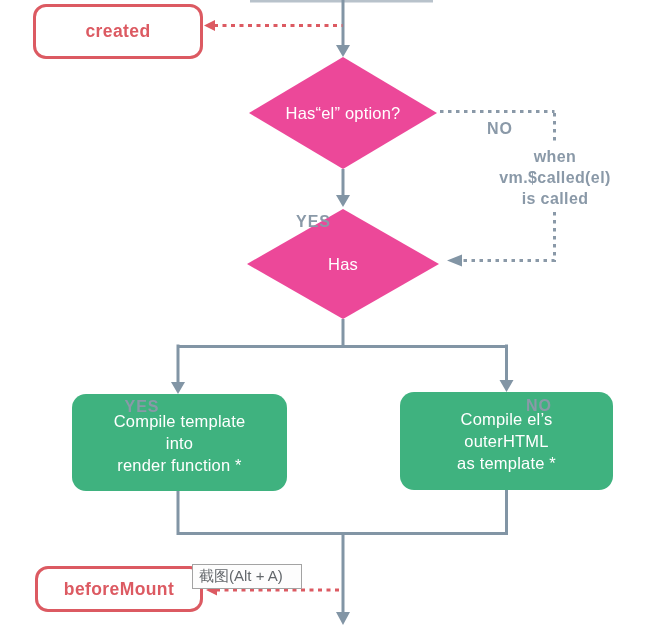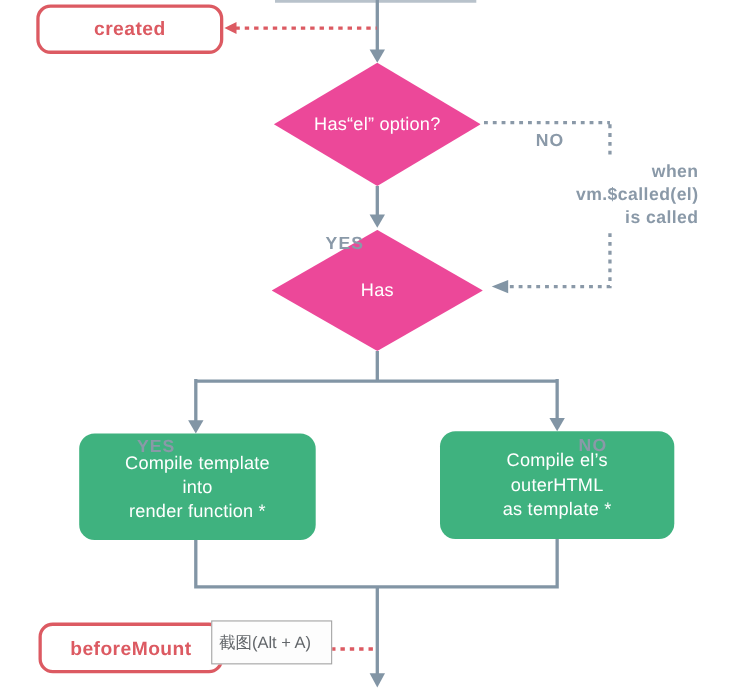--- a/index.html
+++ b/index.html
@@ -7,21 +7,21 @@
     position:relative;width:671px;height:628px;background:#ffffff;overflow:hidden;
     font-family:"Liberation Sans","DejaVu Sans",sans-serif;
   }
   .connectors{position:absolute;left:0;top:0;z-index:1;}
   .badge{
     position:absolute;z-index:2;box-sizing:border-box;
     border:3px solid #dc5a62;border-radius:13px;background:#ffffff;
     display:flex;align-items:center;justify-content:center;
     color:#dc5a62;font-weight:700;font-size:17.5px;letter-spacing:.4px;
   }
-  .badge-created{left:33px;top:4px;width:170px;height:45px;}
+  .badge-created{left:33px;top:4px;width:170px;height:55px;}
   .badge-beforemount{left:35px;top:566px;width:168px;height:46px;}
   .diamond{
     position:absolute;z-index:2;background:#ec4899;
     clip-path:polygon(50% 0%,100% 50%,50% 100%,0% 50%);
     display:flex;align-items:center;justify-content:center;
     color:#ffffff;font-size:16.5px;line-height:21px;font-weight:500;
     text-align:center;letter-spacing:.2px;
   }
   .diamond-el{left:249px;top:57px;width:188px;height:112px;}
   .diamond-template{left:247px;top:209px;width:192px;height:110px;}
@@ -37,24 +37,24 @@
     position:absolute;z-index:3;color:#8a99a8;font-weight:700;font-size:16px;
     letter-spacing:1px;white-space:nowrap;margin-top:36px;
   }
   .lbl-no-el{left:487px;top:84px;}
   .lbl-yes-el{left:291px;top:177px;width:40px;text-align:right;}
   .lbl-yes-template{left:120px;top:362px;width:44px;text-align:center;}
   .lbl-no-template{left:520px;top:361px;width:38px;text-align:center;}
   .mount-note{
     position:absolute;z-index:3;left:475px;top:146px;width:160px;
     color:#8a99a8;font-weight:700;font-size:16px;line-height:21px;
-    text-align:right;letter-spacing:.4px;
+    text-align:center;letter-spacing:.4px;
   }
   .tooltip{
-    position:absolute;z-index:5;left:192px;top:564px;width:110px;height:40px;
+    position:absolute;z-index:5;left:192px;top:564px;width:110px;height:25px;
     box-sizing:border-box;background:#fdfdfd;border:1px solid #a3a3a3;
     display:flex;align-items:center;padding-left:6px;
     color:#63676b;font-size:15px;white-space:nowrap;
   }
 </style>
 </head>
 <body>
 
 <div class="canvas">
 

